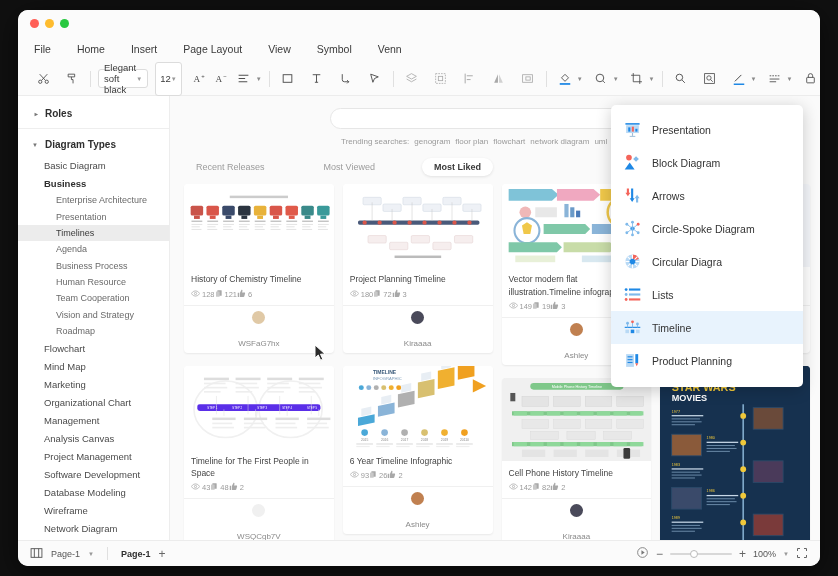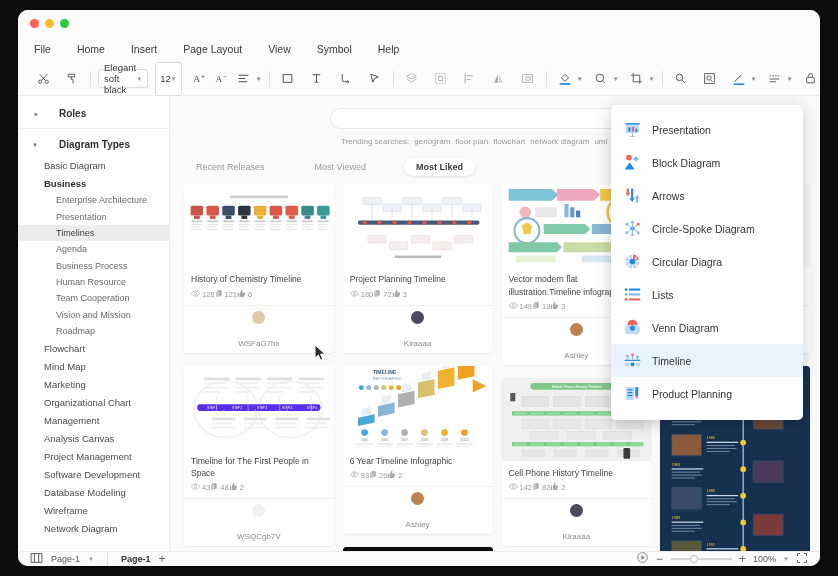--- a/index.html
+++ b/index.html
@@ -46,21 +46,21 @@
     background:#fff; display:flex; align-items:center; justify-content:space-between;
     padding:16px 4px; font-size:9.5px; color:#3a3a3a; margin-right:7px; }
   .selcar{ font-size:6px; color:#999; }
 
   
   .body{ flex:1; display:flex; min-height:0; background:#fafafa; position:relative; }
 
   
   .sidebar{ width:152px; background:#ffffff; border-right:1px solid #ededed;
     overflow:hidden; flex:none; padding-top:6px; }
-  .sec{ display:flex; align-items:center; gap:20px; padding:6px 10px 6px 14px;
+  .sec{ display:flex; align-items:center; gap:6px; padding:6px 10px 6px 14px;
     font-size:10px; font-weight:bold; color:#2f2f2f; }
   .sec.rules{ border-bottom:1px solid #eee; padding-bottom:9px; margin-bottom:4px;}
   .tri{ font-size:6px; color:#777; width:7px; }
   .tri.closed{ transform:rotate(-90deg); }
   .l1{ padding:3.5px 10px 3.5px 26px; font-size:9.5px; color:#4a4a4a; }
   .l1.bold{ font-weight:bold; color:#2f2f2f; }
   .l2{ padding:3.2px 10px 3.2px 38px; font-size:9px; color:#6a6a6a; }
   .l2.sel{ background:#ececec; color:#3a3a3a; }
 
   
@@ -69,21 +69,21 @@
 
   .searchwrap{ padding:12px 0 0 0; display:flex; justify-content:center; flex:none; }
   .searchbox{ width:330px; height:21px; background:#fff; border:1px solid #e6e6e6;
     border-radius:11px; display:flex; align-items:center; padding:0 10px;
     font-size:9px; color:#bbb; justify-content:space-between; }
 
   .trend{ text-align:center; font-size:8px; color:#9a9a9a; padding:8px 0 0; flex:none; }
   .trend b{ font-weight:normal; color:#9a9a9a; }
   .trend span{ margin-left:5px; }
 
-  .tabs{ display:flex; align-items:center; gap:8px; padding:12px 0 8px 14px; flex:none; }
+  .tabs{ display:flex; align-items:center; gap:17px; padding:12px 0 8px 14px; flex:none; }
   .tab{ font-size:9px; color:#9b9b9b; padding:4px 12px; border-radius:11px; margin-right:18px; }
   .tab.active{ background:#fff; color:#3a3a3a; font-weight:bold;
     box-shadow:0 1px 3px rgba(0,0,0,.10); margin-right:0; }
 
   .grid{ flex:1; overflow:hidden; padding:0 10px 0 14px;
     column-count:4; column-gap:9px; }
 
   .card{ background:#fff; border-radius:4px; break-inside:avoid; margin-bottom:9px;
     overflow:hidden; box-shadow:0 1px 2px rgba(0,0,0,.07); display:inline-block; width:100%; }
   .thumb{ width:100%; display:block; }
@@ -100,21 +100,21 @@
     background:#fff; border-radius:5px; box-shadow:0 3px 16px rgba(0,0,0,.20);
     padding:8px 0 10px; z-index:40; }
   .dd-item{ display:flex; align-items:center; gap:10px; height:33px; padding:0 12px;
     font-size:10.5px; color:#333; }
   .dd-item.hi{ background:#e8f3fd; }
   .dd-ic{ width:19px; height:19px; flex:none; display:flex; align-items:center;
     justify-content:center; }
   .cursor{ position:absolute; left:144px; top:248px; z-index:50; }
 
   
-  .statusbar{ height:15px; background:#fbfbfb; border-top:1px solid #ececec;
+  .statusbar{ height:26px; background:#fbfbfb; border-top:1px solid #ececec;
     display:flex; align-items:center; padding:0 12px; flex:none; }
   .sb-left{ display:flex; align-items:center; gap:8px; }
   .sb-page{ font-size:9px; color:#555; }
   .sb-page.b{ font-weight:bold; color:#2f2f2f; }
   .vsep{ width:1px; height:13px; background:#e0e0e0; margin:0 5px; }
   .sb-right{ margin-left:auto; display:flex; align-items:center; gap:7px; }
   .slider{ width:62px; height:2px; background:#d8d8d8; border-radius:2px; position:relative; }
   .knob{ position:absolute; left:32%; top:-3px; width:8px; height:8px; border-radius:50%;
     background:#fff; border:1px solid #bbb; }
   .zt{ font-size:9px; color:#555; }
@@ -134,21 +134,21 @@
     </div>
   </div>
 
   <div class="menubar" id="menubar">
         <div class="menu-item">File</div>
         <div class="menu-item">Home</div>
         <div class="menu-item">Insert</div>
         <div class="menu-item">Page Layout</div>
         <div class="menu-item">View</div>
         <div class="menu-item">Symbol</div>
-        <div class="menu-item">Help</div>
+        <div class="menu-item">Venn</div>
       </div>
 
   <div class="toolbar">
     <div class="tb">
       <svg width="13" height="13" viewBox="0 0 24 24" fill="none" stroke="#4a4a4a" stroke-width="1.6">
         <circle cx="6" cy="18" r="3"></circle>
             <circle cx="18" cy="18" r="3"></circle>
         <path d="M8.5 15.5 19 4M15.5 15.5 5 4"></path>
           </svg>
     </div>
@@ -341,21 +341,21 @@
           </div>
           <div class="l1">Basic Diagram</div>
           <div class="l1 bold">Business</div>
           <div class="l2">Enterprise Architecture</div>
           <div class="l2">Presentation</div>
           <div class="l2 sel">Timelines</div>
           <div class="l2">Agenda</div>
           <div class="l2">Business Process</div>
           <div class="l2">Human Resource</div>
           <div class="l2">Team Cooperation</div>
-          <div class="l2">Vision and Mission</div>
+          <div class="l2">Vision and Strategy</div>
           <div class="l2">Roadmap</div>
           <div class="l1">Flowchart</div>
           <div class="l1">Mind Map</div>
           <div class="l1">Marketing</div>
           <div class="l1">Organizational Chart</div>
           <div class="l1">Management</div>
           <div class="l1">Analysis Canvas</div>
           <div class="l1">Project Management</div>
           <div class="l1">Software Development</div>
           <div class="l1">Database Modeling</div>
@@ -1209,31 +1209,20 @@
                   <circle cx="3" cy="5" r="2" fill="#1e88e5"></circle>
                   <rect x="7" y="3.5" width="16" height="3" fill="#1e88e5"></rect>
                   <circle cx="3" cy="12" r="2" fill="#7fb9ea"></circle>
                   <rect x="7" y="10.5" width="16" height="3" fill="#7fb9ea"></rect>
                   <circle cx="3" cy="19" r="2" fill="#f4645a"></circle>
                   <rect x="7" y="17.5" width="16" height="3" fill="#f4645a"></rect>
                 </svg>
               </span>
               <span>Lists</span>
             </div>
-            <div class="dd-item">
-              <span class="dd-ic">
-                <svg width="17" height="17" viewBox="0 0 24 24">
-                  <circle cx="12" cy="8" r="7" fill="#f4645a"></circle>
-                  <circle cx="8" cy="15" r="7" fill="#b8d9f5" opacity=".92"></circle>
-                  <circle cx="16" cy="15" r="7" fill="#b8d9f5" opacity=".92"></circle>
-                  <circle cx="12" cy="13" r="3.5" fill="#1e88e5"></circle>
-                </svg>
-              </span>
-              <span>Venn Diagram</span>
-            </div>
             <div class="dd-item hi">
               <span class="dd-ic">
                 <svg width="17" height="17" viewBox="0 0 24 24">
                   <rect x="1" y="11" width="22" height="1.6" fill="#1e88e5"></rect>
                   <path d="M5 12V7M12 12V5M19 12V8" stroke="#7fb9ea" stroke-width="1.3"></path>
                   <circle cx="5" cy="6" r="2" fill="#7fb9ea"></circle>
                   <circle cx="12" cy="4" r="2" fill="#f4645a"></circle>
                   <circle cx="19" cy="7" r="2" fill="#7fb9ea"></circle>
                   <rect x="2" y="15" width="5" height="5" fill="#b8d9f5"></rect>
                   <rect x="9.5" y="15" width="5" height="5" fill="#1e88e5"></rect>

